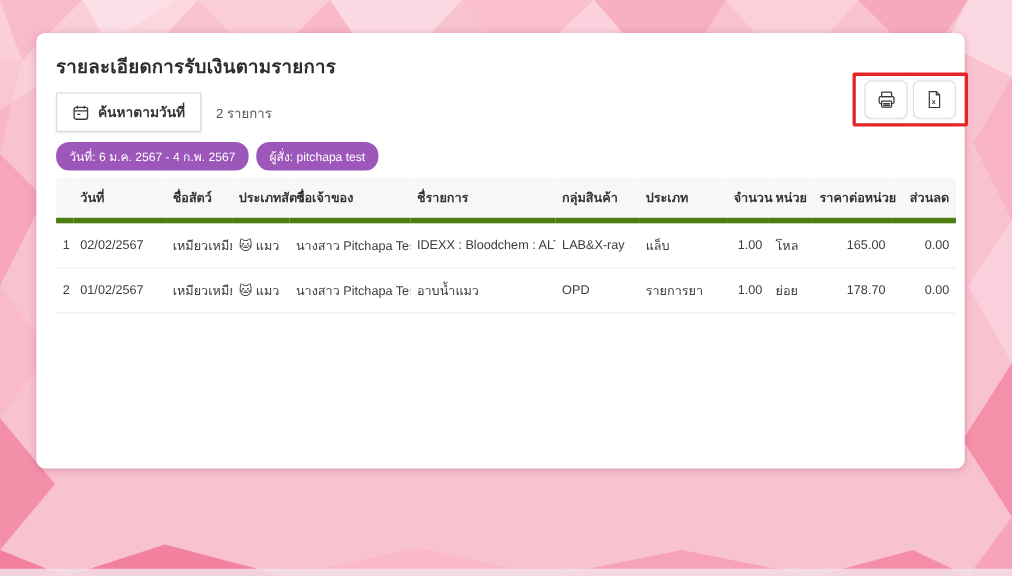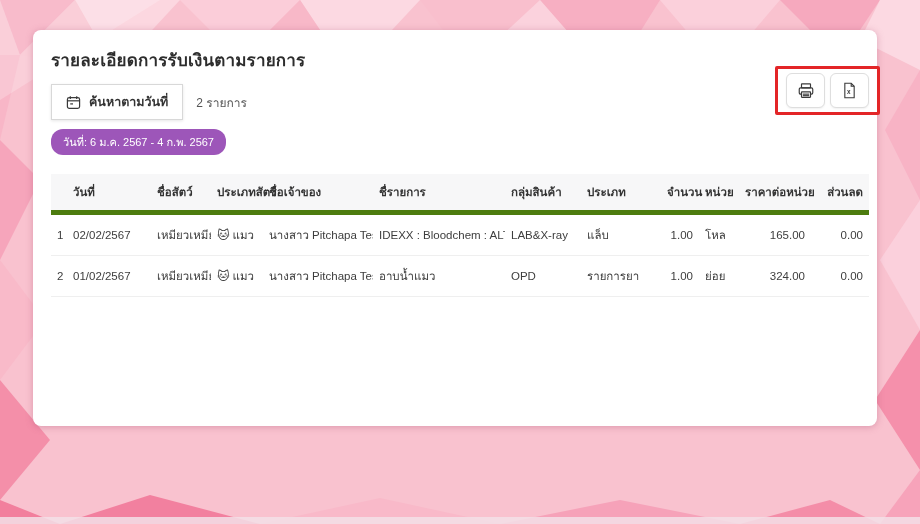--- a/index.html
+++ b/index.html
@@ -25,21 +25,21 @@
   .toolbar-row { display: flex; align-items: center; gap: 13px; margin-bottom: 9px; }
   .search-btn {
     display: inline-flex; align-items: center; gap: 8px;
     background: #fff; border: 1px solid #d8d8d8; border-radius: 0;
     padding: 7px 14px; font-weight: bold; font-size: 12.5px; color: #333;
     box-shadow: 0 1px 3px rgba(0,0,0,0.10); cursor: pointer;
     font-family: inherit;
   }
   .count-label { font-size: 12px; color: #555; }
 
-  .filters-row { display: flex; align-items: flex-start; gap: 7px; margin-bottom: 19px; }
+  .filters-row { display: flex; align-items: flex-start; gap: 7px; margin-bottom: 7px; }
   .filter-pill {
     background: #9d56b9; color: #fff; font-size: 11px;
     padding: 4px 12px; border-radius: 12px; white-space: nowrap;
   }
 
   .export-area {
     position: absolute; top: 36px; right: -3px;
     border: 3px solid #e32528; border-radius: 2px;
     padding: 4px 8px; display: flex; gap: 5px; align-items: center;
     background: transparent;
@@ -143,20 +143,21 @@
           <path d="M4.5 1.5 H12 L15.5 5 V18.5 H4.5 Z"></path>
           <path d="M12 1.5 V5 H15.5"></path>
           <text x="7.2" y="14.5" font-size="7.5" fill="#3a3a3a" stroke="none" font-family="Liberation Sans, sans-serif" font-weight="bold">x</text>
         </svg>
       </span>
     </button>
   </div>
 
   <div class="filters-row">
     <span class="filter-pill">วันที่: 6 ม.ค. 2567 - 4 ก.พ. 2567</span>
+    <span class="filter-pill">ผู้สั่ง: pitchapa test</span>
   </div>
 
   <table class="report">
     <colgroup>
       <col style="width:16px">
         <col style="width:84px">
         <col style="width:60px">
         <col style="width:52px">
       <col style="width:110px">
         <col style="width:132px">
@@ -202,19 +203,19 @@
         <td>2</td>
         <td>01/02/2567</td>
         <td>เหมียวเหมียว</td>
         <td><span class="cat-icon">🐱</span><span>แมว</span></td>
         <td>นางสาว Pitchapa Test</td>
         <td>อาบน้ำแมว</td>
         <td>OPD</td>
         <td>รายการยา</td>
         <td class="al-r">1.00</td>
         <td>ย่อย</td>
-        <td class="al-r">324.00</td>
+        <td class="al-r">178.70</td>
         <td class="al-r">0.00</td>
       </tr>
     </tbody>
   </table>
 
 </div>
 
 </body></html>

